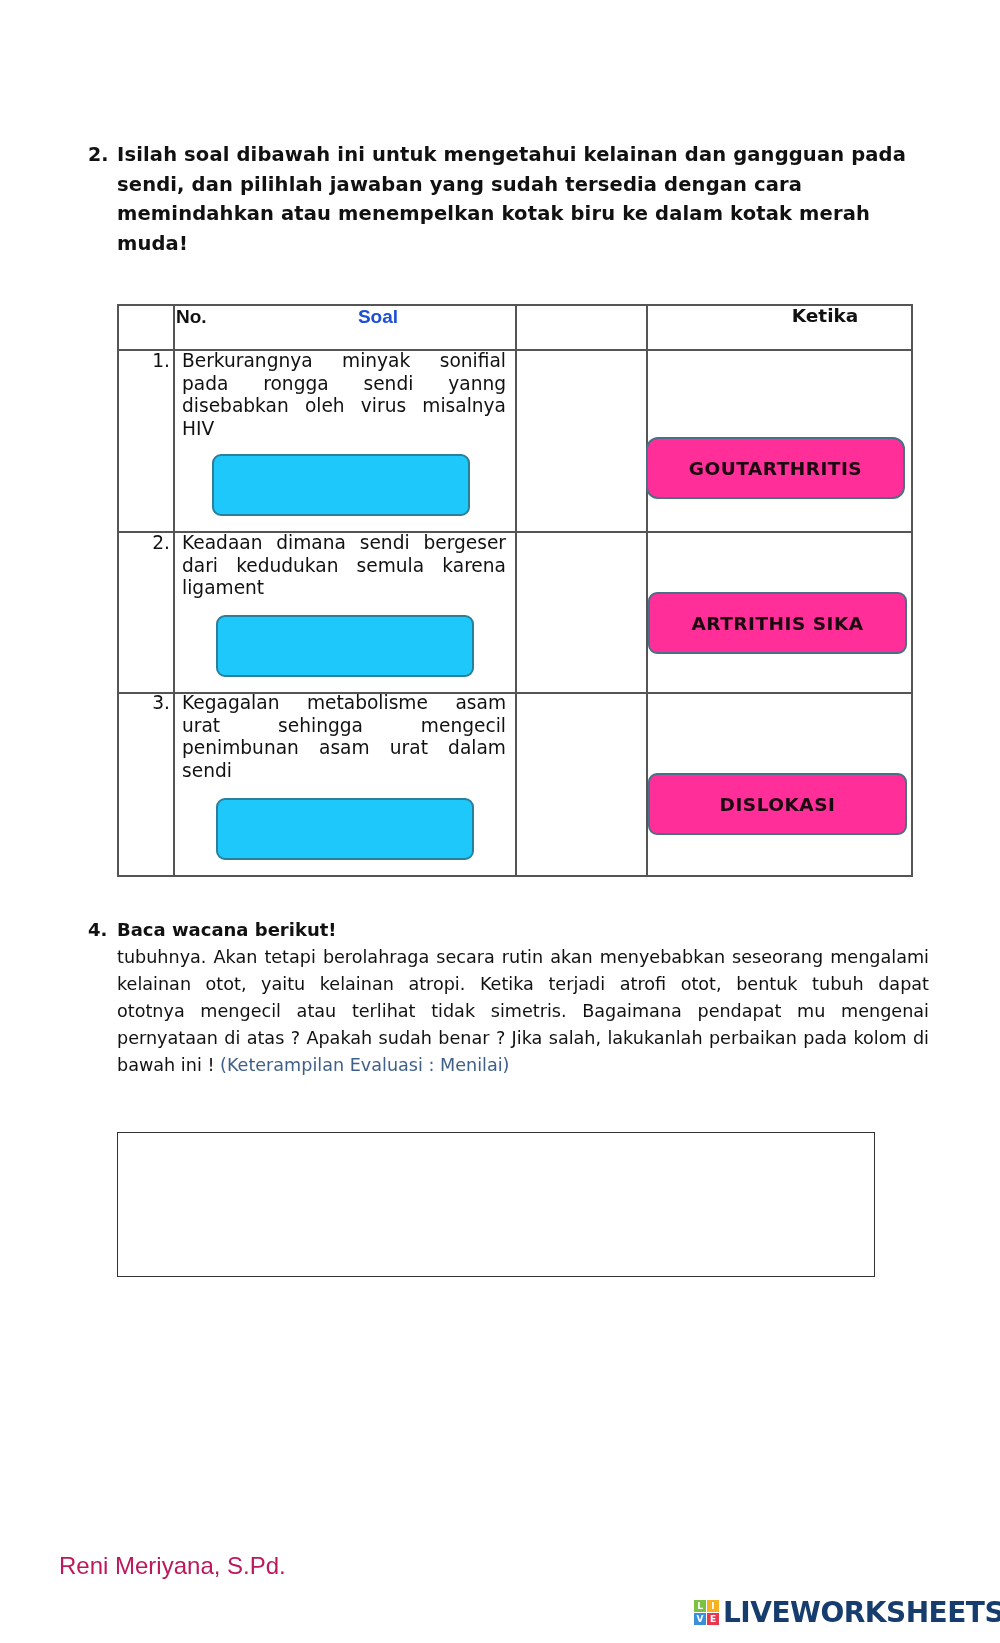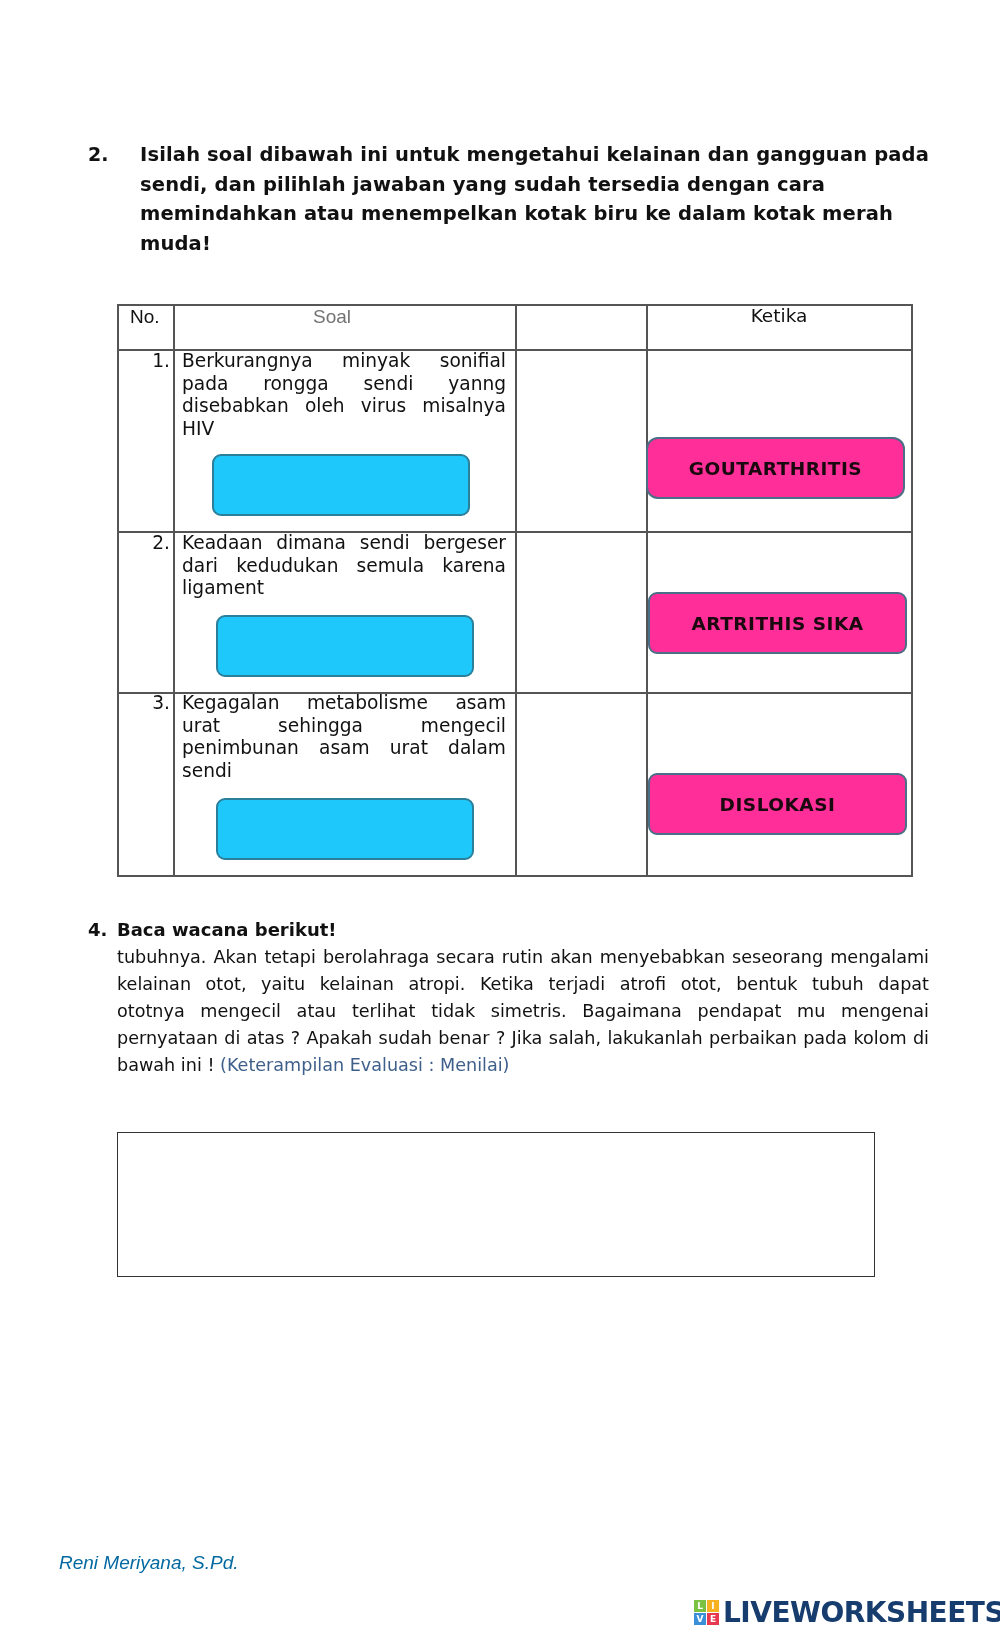--- a/index.html
+++ b/index.html
@@ -1,33 +1,33 @@
 <!DOCTYPE html>
 <html><head>
 <meta charset="utf-8">
 <style>
   html, body { margin:0; padding:0; background:#ffffff; }
   body { width:1000px; height:1643px; position:relative; overflow:hidden;
          font-family:"DejaVu Sans", sans-serif; color:#111; }
   .abs { position:absolute; }
   .q-num { font-weight:bold; font-size:19px; }
-  .q-head { font-weight:bold; font-size:19.5px; line-height:29.5px; width:790px; letter-spacing:0.15px;margin-left:23px; }
+  .q-head { font-weight:bold; font-size:19.5px; line-height:29.5px; width:790px; letter-spacing:0.15px; }
   .tbl-line { position:absolute; background:#555; }
   .cell-text { position:absolute; font-size:18.6px; line-height:22.6px; text-align:justify; text-align-last:left; }
   .row-num { position:absolute; font-size:18.6px; text-align:right; width:48px; }
   .blue-box { position:absolute; background:#1ec8fb; border:2px solid #2b7f9a; border-radius:9px; box-sizing:border-box; cursor:pointer; }
   .pink-box { position:absolute; background:#ff2e98; border:2px solid #4a6f86; border-radius:9px; box-sizing:border-box;
               display:flex; align-items:center; justify-content:center; font-weight:bold; font-size:18.5px; color:#1a0a10; letter-spacing:0.5px; cursor:grab; }
-  .hdr { position:absolute; font-weight:normal; font-size:18.5px; }
+  .hdr { position:absolute; font-weight:bold; font-size:18.5px;margin-left:46px; }
   .para { font-size:17.6px; line-height:26.9px; width:812px; text-align:justify; text-align-last:justify; }
   .para-line { display:block; text-align:justify; text-align-last:justify; white-space:normal; }
   .para-last { display:block; text-align:center; text-align-last:left; }
   .blue-note { color:#3e5f8a; }
   .answer-box { position:absolute; border:1.5px solid #333; box-sizing:border-box; background:#fff; }
-  .author { font-family:"Liberation Sans", sans-serif; font-style:italic; font-size:19px; color:#0369a1; }
+  .author { font-family:"Liberation Sans", sans-serif; font-size:24px; color:#be185d; }
   .logo { display:flex; align-items:center; }
   .logo-grid { display:grid; grid-template-columns:12px 12px; grid-template-rows:12px 12px; gap:1px; margin-right:4px; }
   .logo-grid span { display:flex; align-items:center; justify-content:center; font-size:9px; font-weight:bold; color:#fff; font-family:"DejaVu Sans", sans-serif; }
   .logo-text { font-family:"DejaVu Sans", sans-serif; font-weight:bold; font-size:28px; color:#163d6d; letter-spacing:-0.5px; }
 </style>
 </head>
 <body>
 
 <div class="abs q-num" style="left:88px; top:140px; line-height:29.5px;">2.</div>
 <div class="abs q-head" style="left:117px; top:140px;">
@@ -45,21 +45,21 @@
   <div class="tbl-line" style="left:117px; top:692px; width:795px; height:1.5px;"></div>
   <div class="tbl-line" style="left:117px; top:875px; width:795px; height:1.5px;"></div>
 
   <div class="tbl-line" style="left:117px; top:304px; width:1.5px; height:573px;"></div>
   <div class="tbl-line" style="left:173px; top:304px; width:1.5px; height:573px;"></div>
   <div class="tbl-line" style="left:515px; top:304px; width:1.5px; height:573px;"></div>
   <div class="tbl-line" style="left:646px; top:304px; width:1.5px; height:573px;"></div>
   <div class="tbl-line" style="left:911px; top:304px; width:1.5px; height:573px;"></div>
 
   <div class="hdr" style="left:130px; top:306px; font-family:'Liberation Sans', sans-serif; font-size:19px;">No.</div>
-  <div class="hdr" style="left:174px; width:316px; text-align:center; top:306px; color:#737373; font-family:'Liberation Sans', sans-serif; font-size:19px;">Soal</div>
+  <div class="hdr" style="left:174px; width:316px; text-align:center; top:306px; color:#1d4ed8; font-family:'Liberation Sans', sans-serif; font-size:19px;">Soal</div>
   <div class="hdr" style="left:647px; width:264px; text-align:center; top:305px;">Ketika</div>
 
   <div class="row-num" style="left:122px; top:350px;">1.</div>
   <div class="cell-text" style="left:182px; top:350px; width:324px;">Berkurangnya minyak sonifial pada rongga sendi yanng disebabkan oleh virus misalnya HIV</div>
   <div class="blue-box" style="left:212px; top:454px; width:258px; height:62px;"></div>
 
   <div class="row-num" style="left:122px; top:532px;">2.</div>
   <div class="cell-text" style="left:182px; top:532px; width:324px;">Keadaan dimana sendi bergeser dari kedudukan semula karena ligament</div>
   <div class="blue-box" style="left:216px; top:615px; width:258px; height:62px;"></div>
 

